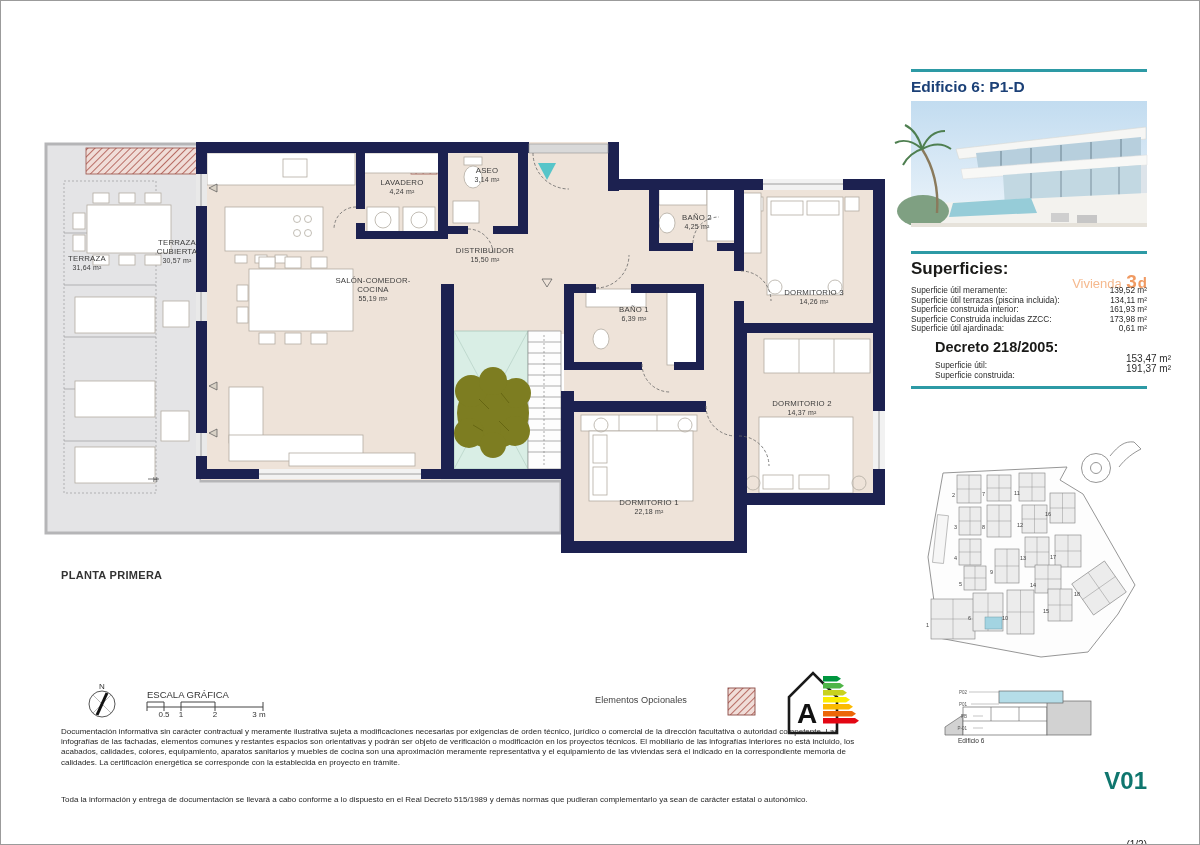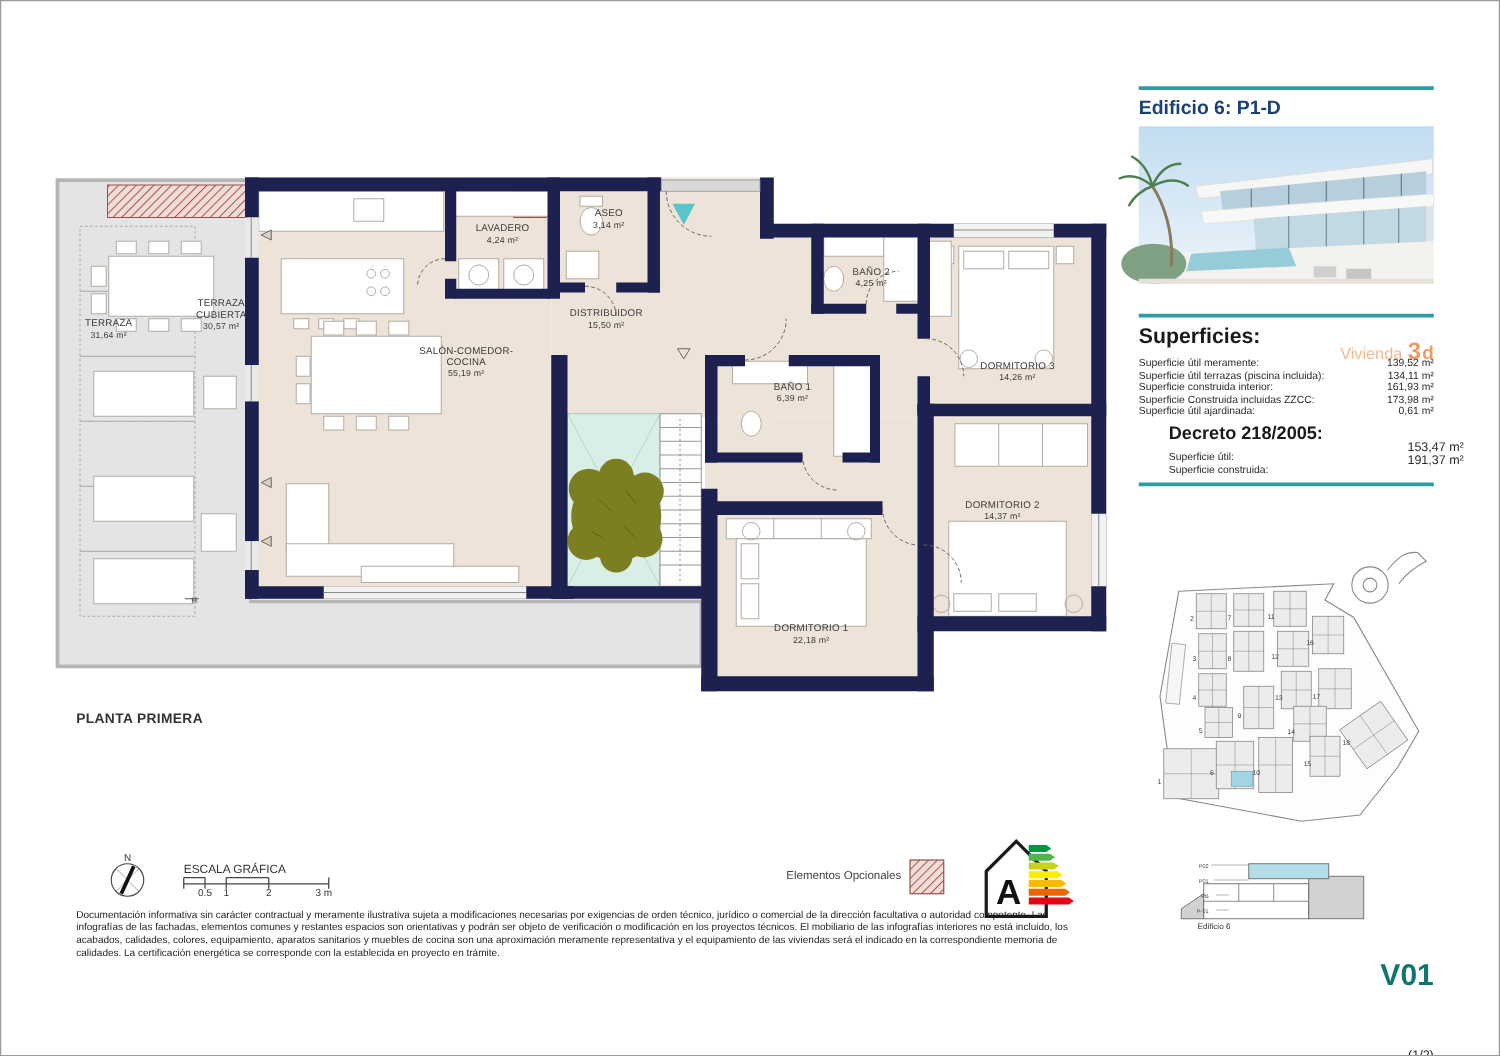--- a/index.html
+++ b/index.html
@@ -504,23 +504,24 @@
           <text x="966" y="705" font-size="4.5" fill="#555" text-anchor="end">P01</text>
           <text x="966" y="717" font-size="4.5" fill="#555" text-anchor="end">PB</text>
           <text x="966" y="729" font-size="4.5" fill="#555" text-anchor="end">P-01</text>
         </g>
     <text id="section-caption" x="957" y="742" font-size="6.5" fill="#333">Edificio 6</text>
   </g>
 </svg>
 
 <div class="abs plan-title" style="left:60px;top:568px;">PLANTA PRIMERA</div>
 
-<div class="abs opt-label" style="left:560px;top:694px;width:160px;text-align:right;">Elementos Opcionales</div>
+<div class="abs opt-label" style="left:560px;top:694px;width:160px;text-align:center;">Elementos Opcionales</div>
 
 <div class="abs legal" style="left:60px;top:726px;">Documentación informativa sin carácter contractual y meramente ilustrativa sujeta a modificaciones necesarias por exigencias de orden técnico, jurídico o comercial de la dirección facultativa o autoridad competente. Las infografías de las fachadas, elementos comunes y restantes espacios son orientativas y podrán ser objeto de verificación o modificación en los proyectos técnicos. El mobiliario de las infografías interiores no está incluido, los acabados, calidades, colores, equipamiento, aparatos sanitarios y muebles de cocina son una aproximación meramente representativa y el equipamiento de las viviendas será el indicado en la correspondiente memoria de calidades. La certificación energética se corresponde con la establecida en proyecto en trámite.</div>
+<div class="abs legal" style="left:60px;top:794px;">Toda la información y entrega de documentación se llevará a cabo conforme a lo dispuesto en el Real Decreto 515/1989 y demás normas que pudieran complementarlo ya sean de carácter estatal o autonómico.</div>
 
 <div class="abs teal-rule" style="left:910px;top:68px;"></div>
 <div class="abs panel-title" style="left:910px;top:77px;">Edificio 6: P1-D</div>
 <div class="abs teal-rule" style="left:910px;top:250px;"></div>
 
 <div class="abs" style="left:910px;top:258px;width:236px;">
   <span class="sup-head">Superficies:</span>
   <span style="float:right;margin-top:12px;">
     <span class="viv">Vivienda</span>
     <span class="viv-num">3</span><span class="viv-let">d</span>

